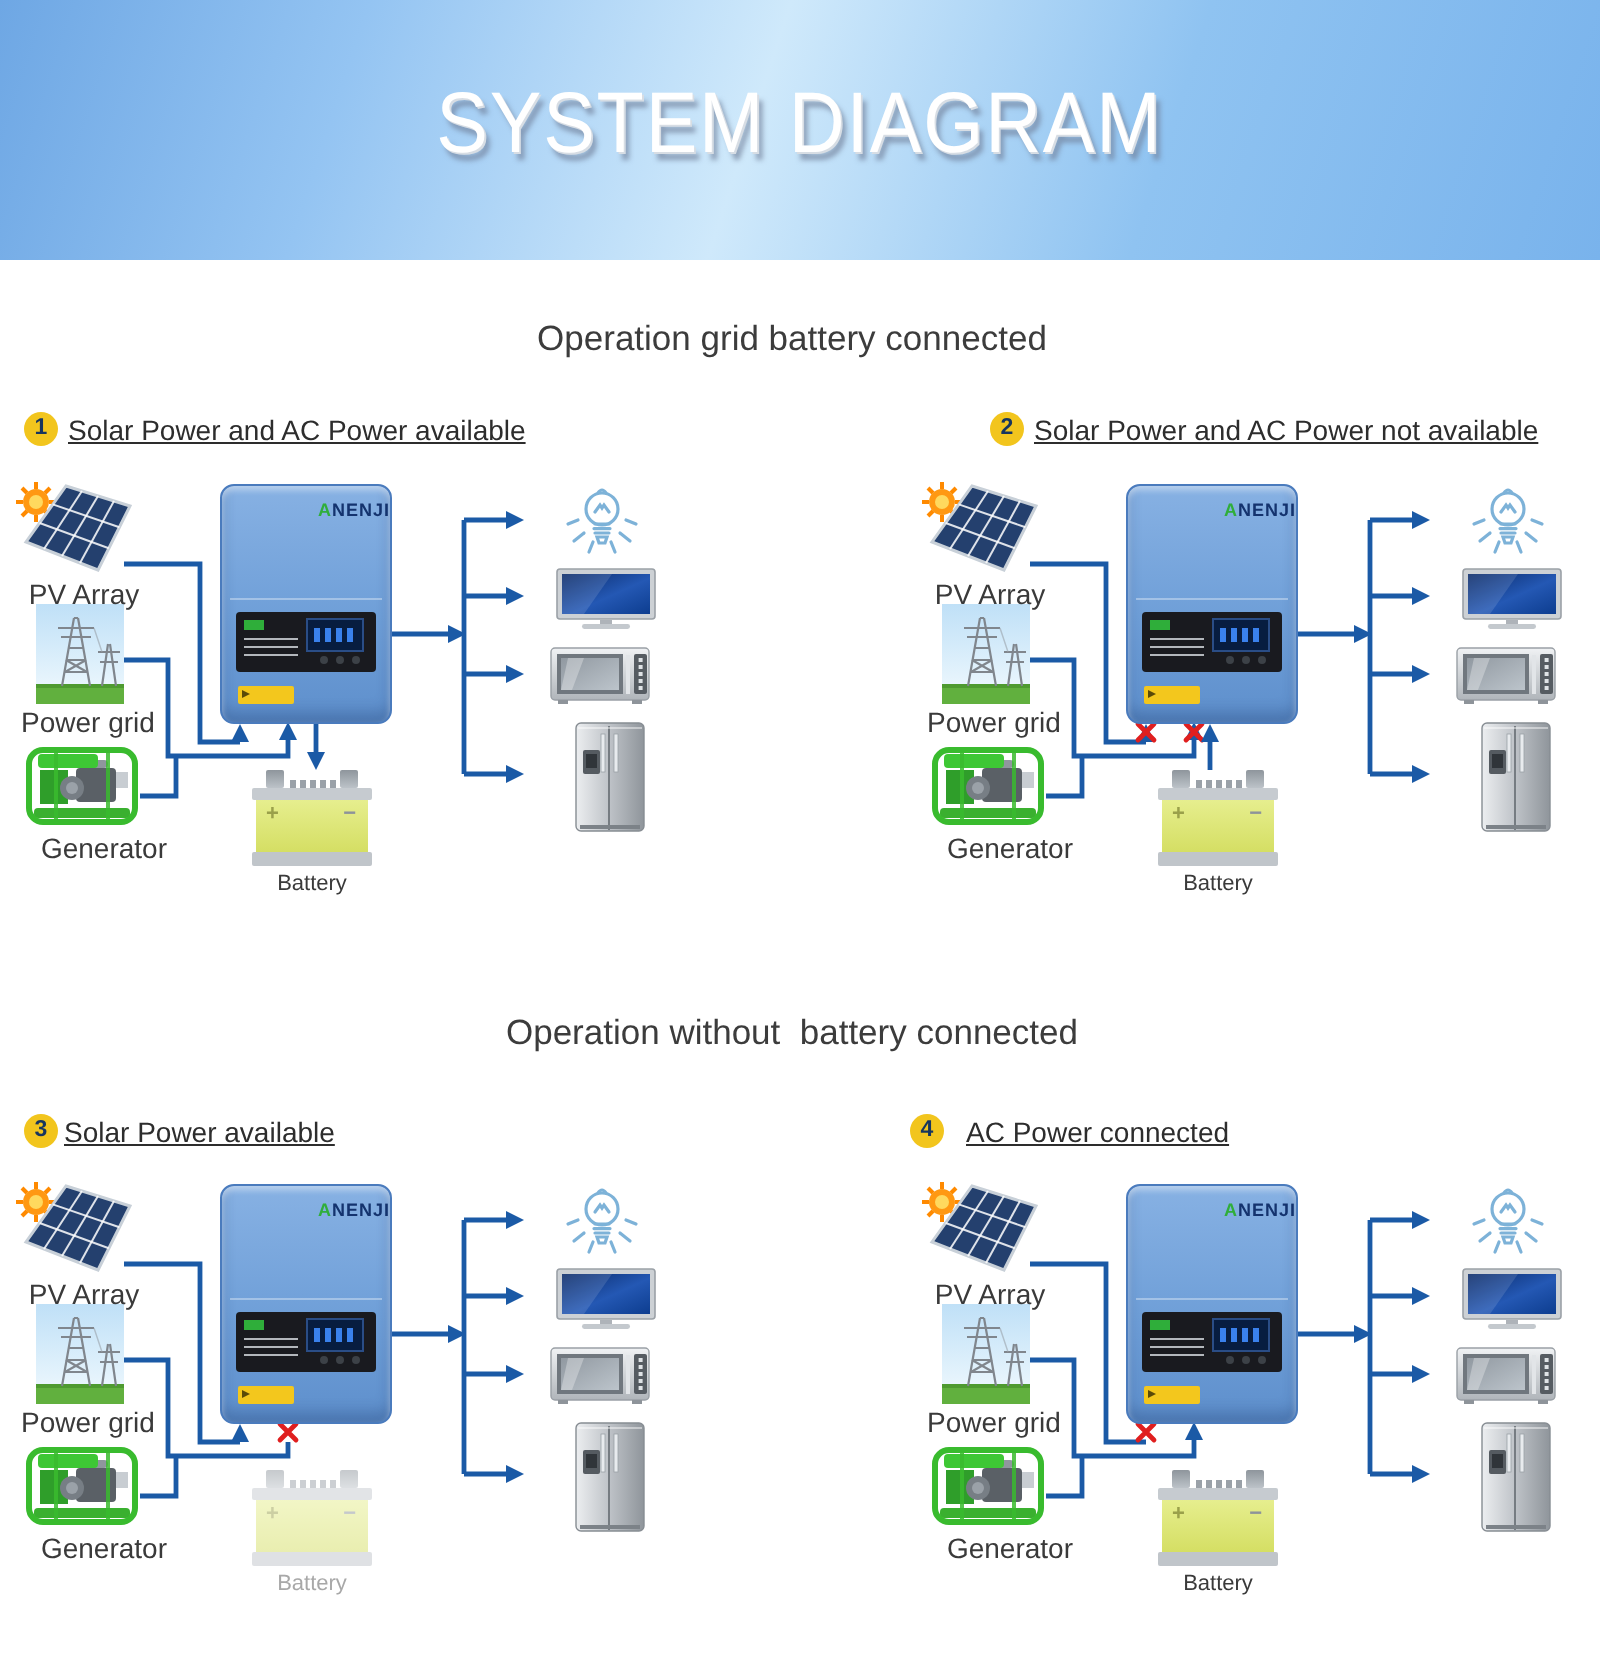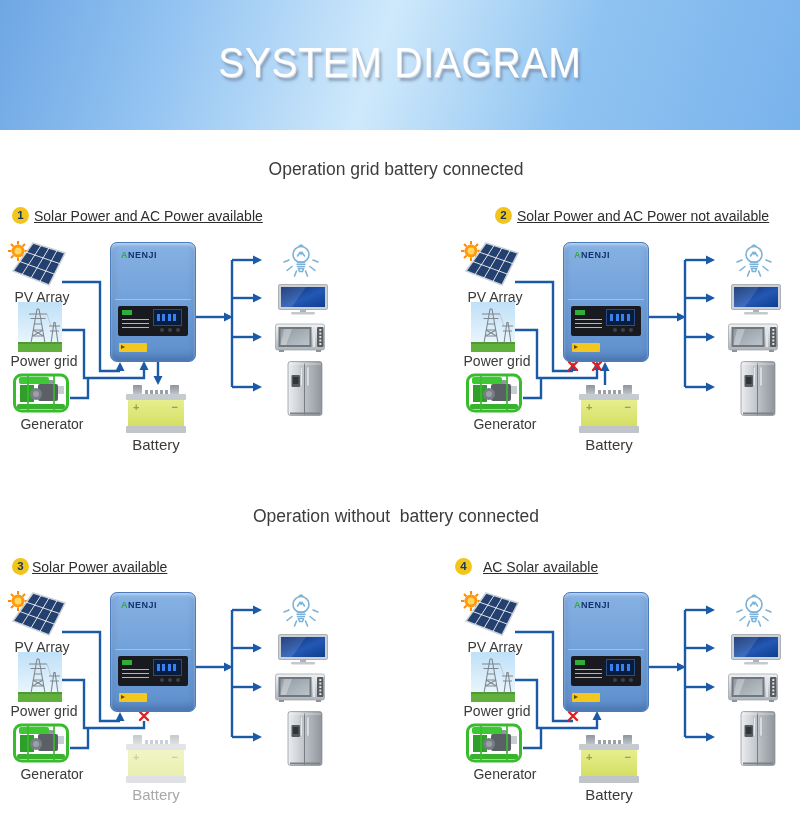--- a/index.html
+++ b/index.html
@@ -48,21 +48,21 @@
   .wire{fill:none;stroke:#1b5aa6;stroke-width:2.4px;}
   .ahead{fill:#1b5aa6;stroke:none;}
   .xmark{stroke:#e01f1f;stroke-width:2.4px;stroke-linecap:round;fill:none;}
   
   .inverter{
     position:absolute;left:110px;top:2px;width:86px;height:120px;
     background:linear-gradient(180deg,#87b1e3 0%,#6f9fd8 55%,#5e8fcc 100%);
     border:1px solid #4a7bbd;border-radius:7px;box-sizing:border-box;
     box-shadow:inset 0 2px 3px rgba(255,255,255,.45),inset 0 -5px 7px rgba(20,50,100,.28);
   }
-  .inv-logo{text-align:left;margin-top:7px;font-size:9px;font-weight:bold;letter-spacing:.5px;padding-left:10px;}
+  .inv-logo{text-align:right;margin-top:7px;font-size:9px;font-weight:bold;letter-spacing:.5px;padding-left:10px;}
   .logo-a{color:#2fae3a;}
   .logo-rest{color:#14336e;}
   .inv-seam{position:absolute;left:4px;right:4px;top:56px;height:1px;background:rgba(255,255,255,.35);}
   .inv-band{position:absolute;left:7px;right:7px;top:63px;height:30px;background:#191a1f;border-radius:2px;}
   .inv-chip{position:absolute;left:4px;top:4px;width:10px;height:5px;background:#2fae3a;}
   .inv-line{position:absolute;left:4px;width:27px;height:1px;background:#cfd3d8;opacity:.85;}
   .l1{top:13px;}.l2{top:17px;}.l3{top:21px;}
   .inv-lcd{position:absolute;right:6px;top:3px;width:27px;height:15px;background:#071d40;border:1px solid #2a4d86;}
   .inv-lcd::after{content:"";position:absolute;left:3px;top:4px;right:3px;bottom:4px;
     background:repeating-linear-gradient(90deg,#3f8cff 0 3px,transparent 3px 5.5px);opacity:.9;}
@@ -83,21 +83,21 @@
     background:linear-gradient(180deg,#e6ee8e 0%,#d4de62 100%);}
   .bat-plus{position:absolute;left:5px;top:1px;font-size:11px;font-weight:bold;color:#9aa04a;}
   .bat-minus{position:absolute;right:6px;top:1px;font-size:11px;font-weight:bold;color:#8d939a;}
   .bat-base{position:absolute;bottom:0;left:0;width:100%;height:7px;background:#c0c5ca;border-radius:1px;}
   .pnl3 .battery{opacity:.5;}
   
   .lbl{position:absolute;font-size:14px;color:#3a3a3a;white-space:nowrap;text-align:center;}
   .lbl-pv{left:12px;top:49px;width:60px;}
   .lbl-grid{left:8px;top:113px;width:72px;}
   .lbl-gen{left:12px;top:176px;width:80px;}
-  .lbl-bat{left:126px;top:196px;width:60px;font-size:15px;}
+  .lbl-bat{left:126px;top:196px;width:60px;font-size:11px;}
   .pnl3 .lbl-bat{color:#a8a8a8;}
 </style>
 </head>
 <body>
 
 <svg style="position:absolute;width:0;height:0" aria-hidden="true">
   <defs>
     <linearGradient id="skyG" x1="0" y1="0" x2="0" y2="1">
       <stop offset="0" stop-color="#bfe0f7"></stop>
         <stop offset="1" stop-color="#eaf6fd"></stop>
@@ -236,21 +236,21 @@
 <div class="scenario sc1">
   <span class="badge">1</span><span class="scenario-text">Solar Power and AC Power available</span>
 </div>
 <div class="scenario sc2">
   <span class="badge">2</span><span class="scenario-text">Solar Power and AC Power not available</span>
 </div>
 <div class="scenario sc3">
   <span class="badge">3</span><span class="scenario-text">Solar Power available</span>
 </div>
 <div class="scenario sc4">
-  <span class="badge">4</span><span class="scenario-text">AC Solar available</span>
+  <span class="badge">4</span><span class="scenario-text">AC Power connected</span>
 </div>
 
 <div class="panel pnl1">
   <svg class="conn" viewBox="0 0 345 250">
     <g>
         <use href="#sym-pv" x="6" y="0" width="62" height="48"></use>
       </g>
     <g>
         <use href="#sym-grid" x="18" y="62" width="44" height="50"></use>
       </g>

